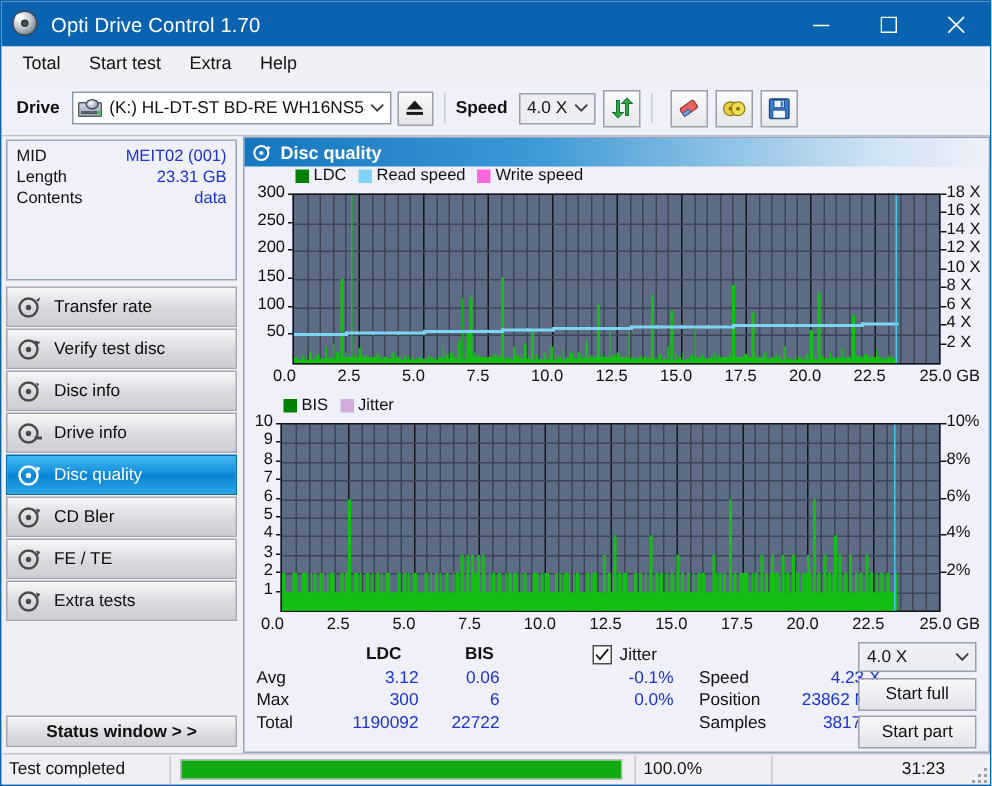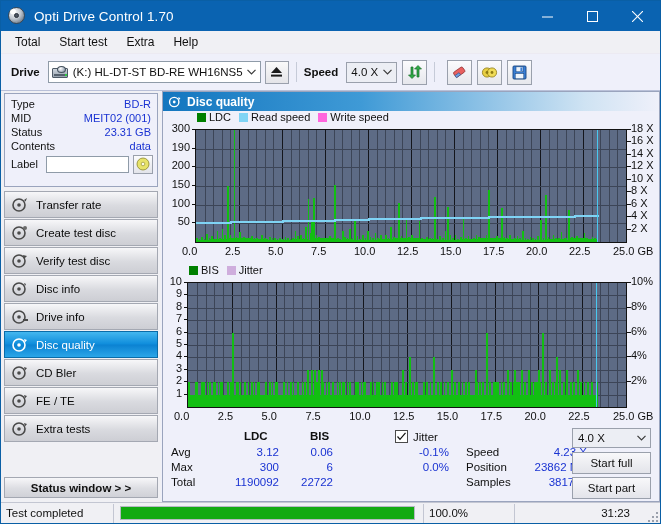--- a/index.html
+++ b/index.html
@@ -372,68 +372,44 @@
         <rect x="3.2" y="8.4" width="8.6" height="5.4" fill="#eef4fb" stroke="#18457f" stroke-width=".6"></rect>
       </svg>
     </div>
   </div>
 
   <div class="leftpanel">
 
     <div class="disc-box">
       <div class="disc-rows">
         <div class="disc-row">
-          <span class="k">Type</span>
-          <span class="v">BD-R</span>
-        </div>
-        <div class="disc-row">
           <span class="k">MID</span>
           <span class="v">MEIT02 (001)</span>
         </div>
         <div class="disc-row">
-          <span class="k">Status</span>
+          <span class="k">Length</span>
           <span class="v">23.31 GB</span>
         </div>
         <div class="disc-row">
           <span class="k">Contents</span>
           <span class="v">data</span>
-        </div>
-        <div class="label-row">
-          <span class="k">Label</span>
-          <input class="label-input" type="text" value="" style="">
-          <div class="label-btn">
-            <svg width="14" height="14" viewBox="0 0 14 14">
-              <circle cx="7" cy="7" r="6" fill="#e7e36a" stroke="#8a8529" stroke-width=".8"></circle>
-              <circle cx="7" cy="7" r="1.8" fill="#fbfbe8" stroke="#8a8529" stroke-width=".6"></circle>
-            </svg>
-          </div>
         </div>
       </div>
     </div>
 
     <div class="navlist">
       <div class="navbtn">
         <span class="nicon">
           <svg width="18" height="18" viewBox="0 0 18 18">
               <circle cx="8" cy="9" r="6" fill="none" stroke="#4a4a4a" stroke-width="1.6"></circle>
               <circle cx="8" cy="9" r="1.8" fill="#4a4a4a"></circle>
               <path d="M13 4 l3 -2 -1.4 3.4z" fill="#4a4a4a"></path>
             </svg>
         </span>
         <span>Transfer rate</span>
-      </div>
-      <div class="navbtn">
-        <span class="nicon">
-          <svg width="18" height="18" viewBox="0 0 18 18">
-              <circle cx="8" cy="9" r="6" fill="none" stroke="#4a4a4a" stroke-width="1.6"></circle>
-              <circle cx="8" cy="9" r="1.8" fill="#4a4a4a"></circle>
-              <circle cx="14" cy="4" r="2" fill="#6a6a6a"></circle>
-            </svg>
-        </span>
-        <span>Create test disc</span>
       </div>
       <div class="navbtn">
         <span class="nicon">
           <svg width="18" height="18" viewBox="0 0 18 18">
               <circle cx="8" cy="9" r="6" fill="none" stroke="#4a4a4a" stroke-width="1.6"></circle>
               <circle cx="8" cy="9" r="1.8" fill="#4a4a4a"></circle>
               <path d="M12 3 l4 1 -3 3z" fill="#4a4a4a"></path>
             </svg>
         </span>
         <span>Verify test disc</span>
@@ -1184,21 +1160,21 @@
           <div class="cyanvert" style="left:400.76000000000005px;top:0;height:112px;background:#48c8f0;"></div>
         </div>
         <div class="axis-lbl" style="left:0px;width:27px;text-align:right;top:104.33333333333334px;">50</div>
         <div style="position:absolute;left:29px;top:111.33333333333334px;width:3px;height:1px;background:#111;"></div>
         <div class="axis-lbl" style="left:0px;width:27px;text-align:right;top:85.66666666666667px;">100</div>
         <div style="position:absolute;left:29px;top:92.66666666666667px;width:3px;height:1px;background:#111;"></div>
         <div class="axis-lbl" style="left:0px;width:27px;text-align:right;top:67px;">150</div>
         <div style="position:absolute;left:29px;top:74px;width:3px;height:1px;background:#111;"></div>
         <div class="axis-lbl" style="left:0px;width:27px;text-align:right;top:48.33333333333334px;">200</div>
         <div style="position:absolute;left:29px;top:55.33333333333334px;width:3px;height:1px;background:#111;"></div>
-        <div class="axis-lbl" style="left:0px;width:27px;text-align:right;top:29.666666666666657px;">190</div>
+        <div class="axis-lbl" style="left:0px;width:27px;text-align:right;top:29.666666666666657px;">250</div>
         <div style="position:absolute;left:29px;top:36.66666666666666px;width:3px;height:1px;background:#111;"></div>
         <div class="axis-lbl" style="left:0px;width:27px;text-align:right;top:11px;">300</div>
         <div style="position:absolute;left:29px;top:18px;width:3px;height:1px;background:#111;"></div>
         <div class="axis-lbl" style="left:468px;top:110.55555555555556px;">2 X</div>
         <div style="position:absolute;left:464px;top:117.55555555555556px;width:4px;height:1px;background:#111;"></div>
         <div class="axis-lbl" style="left:468px;top:98.11111111111111px;">4 X</div>
         <div style="position:absolute;left:464px;top:105.11111111111111px;width:4px;height:1px;background:#111;"></div>
         <div class="axis-lbl" style="left:468px;top:85.66666666666667px;">6 X</div>
         <div style="position:absolute;left:464px;top:92.66666666666667px;width:4px;height:1px;background:#111;"></div>
         <div class="axis-lbl" style="left:468px;top:73.22222222222223px;">8 X</div>

